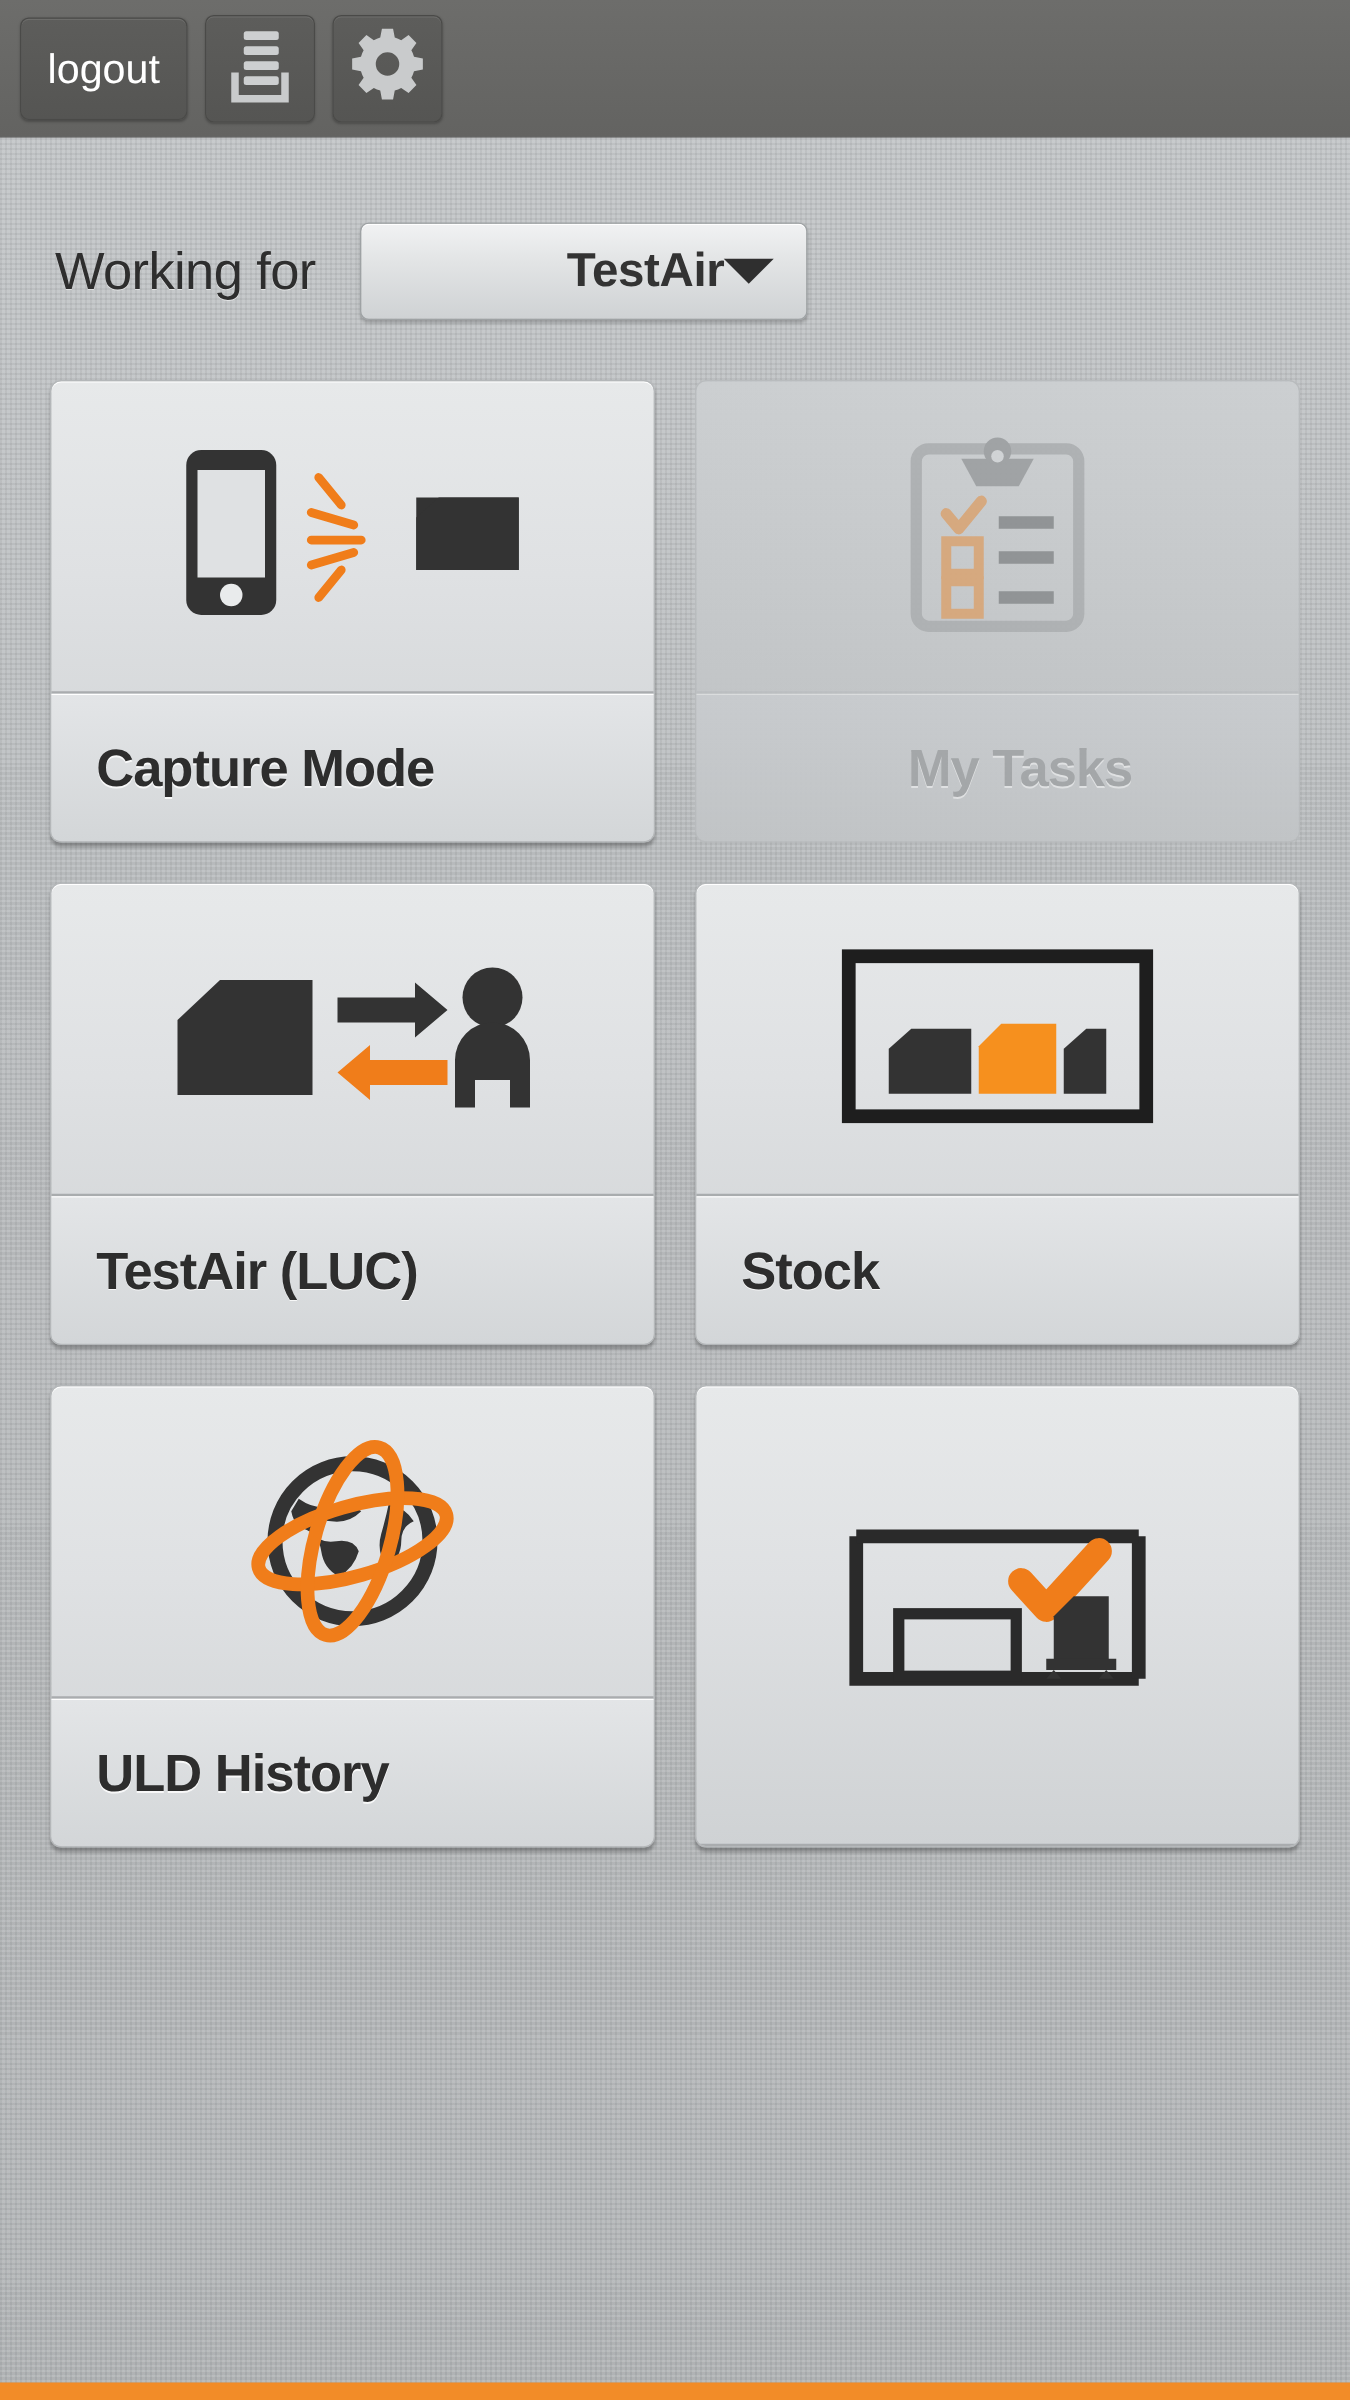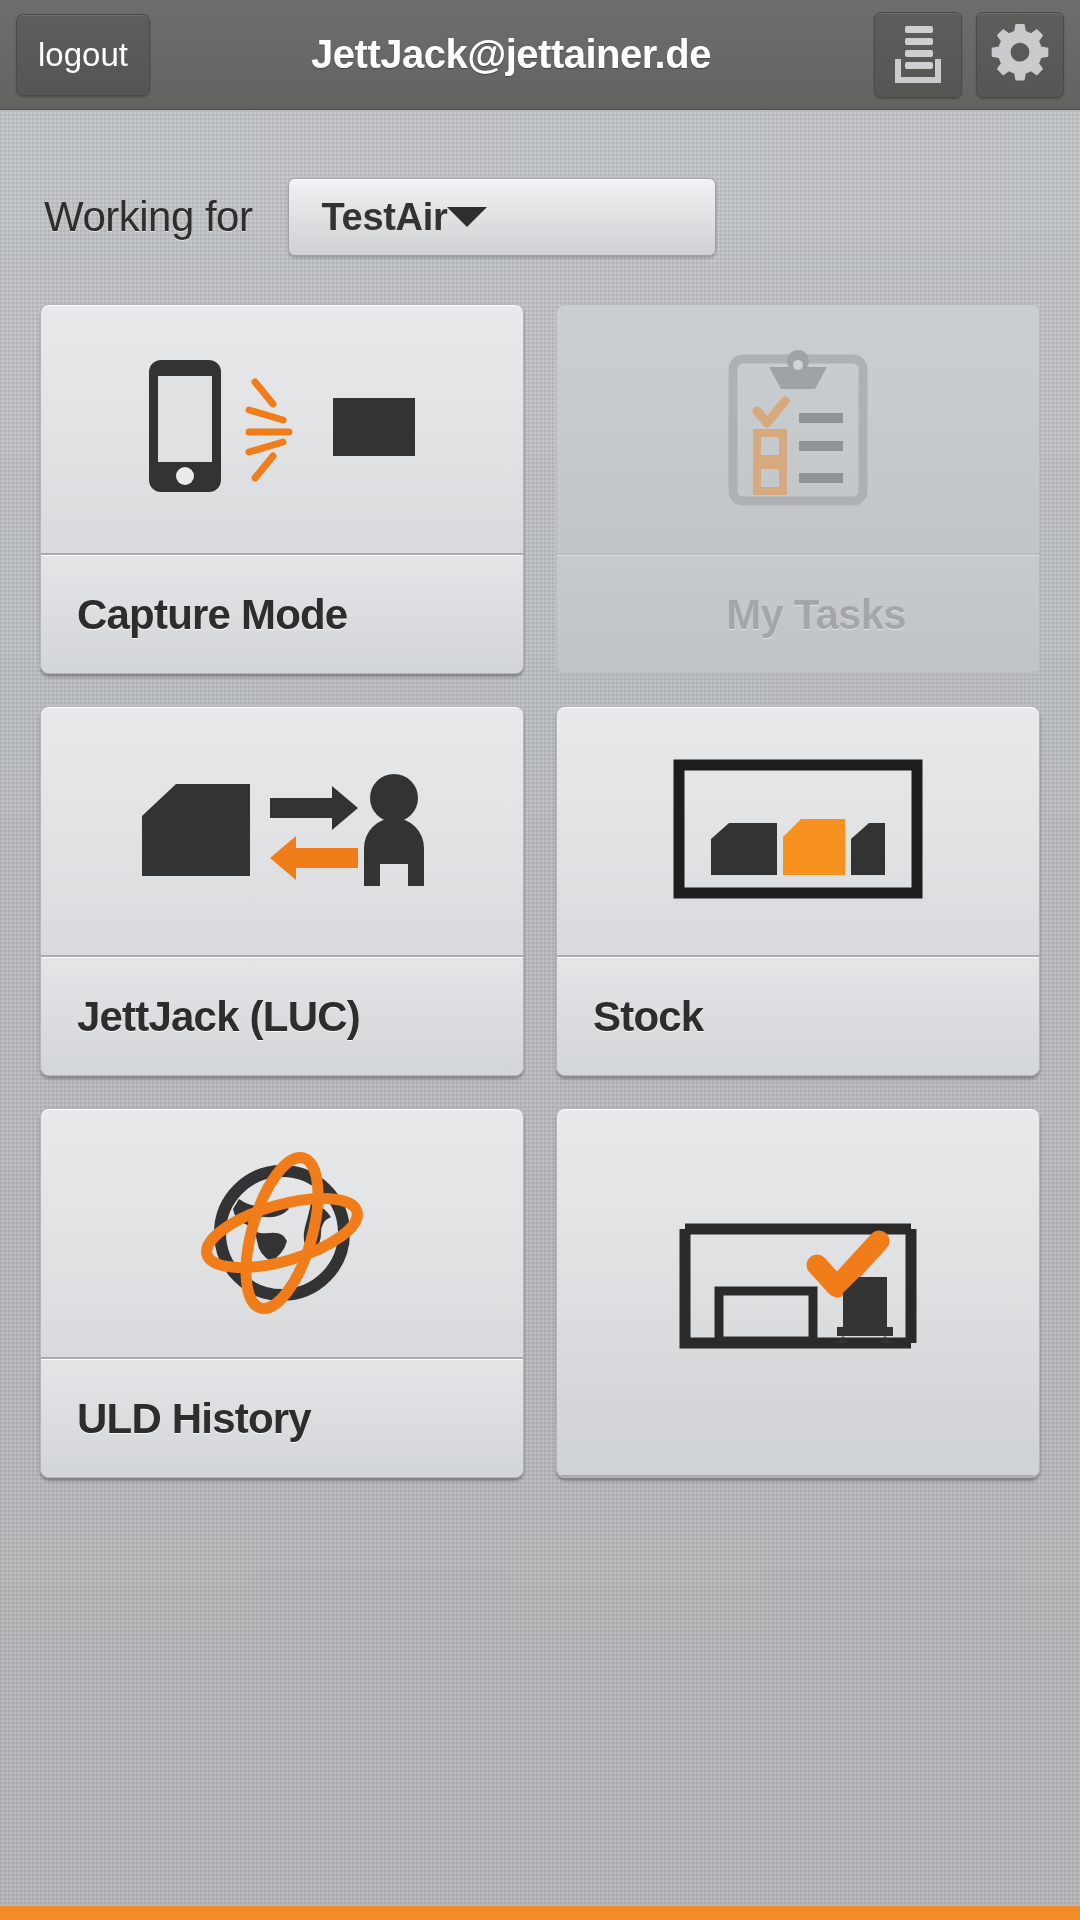--- a/index.html
+++ b/index.html
@@ -84,29 +84,29 @@
 
   .workrow-label {
     font-size: 42px;
     color: #2e2e2e;
     letter-spacing: -0.5px;
     text-shadow: 0 1px 0 rgba(255,255,255,0.55);
   }
 
   .dropdown {
     margin-left: 36px;
-    width: 428px;
+    width: 358px;
     height: 78px;
     border-radius: 7px;
     background: linear-gradient(180deg, #f1f2f3 0%, #e2e4e5 40%, #cfd2d4 100%);
     border: 1px solid #9ea2a4;
     box-shadow: inset 0 1px 0 #ffffff, 0 2px 3px rgba(0,0,0,0.22);
     display: flex;
     align-items: center;
-    justify-content: flex-start;
+    justify-content: flex-end;
     padding: 0 26px 0 32px;
   }
 
   .dropdown-value {
     font-size: 38px;
     font-weight: bold;
     color: #333333;
     letter-spacing: -0.3px;
   }
 
@@ -193,21 +193,20 @@
 </style>
 </head>
 <body>
 
 <div class="header">
 
   <div class="logout-btn">
     <span>logout</span>
   </div>
 
-  <div class="header-title">JettJack@jettainer.de</div>
 
   <div class="header-icon-btn">
     <span>
       <svg width="56" height="62" viewBox="0 0 56 62">
         <path d="M8 40 L8 58 L48 58 L48 40" fill="none" stroke="#c9cbcc" stroke-width="6" stroke-linecap="square"></path>
         <rect x="15" y="4" width="28" height="7" rx="2" fill="#cdcfd0"></rect>
         <rect x="15" y="16" width="28" height="7" rx="2" fill="#cdcfd0"></rect>
         <rect x="15" y="28" width="28" height="7" rx="2" fill="#cdcfd0"></rect>
         <rect x="15" y="40" width="28" height="7" rx="2" fill="#cdcfd0"></rect>
       </svg>
@@ -286,21 +285,21 @@
         <svg width="300" height="130" viewBox="0 0 300 130">
           <path d="M10 112 L10 52 L44 20 L118 20 L118 112 Z" fill="#333333"></path>
           <path d="M138 34 L200 34 L200 22 L226 44 L200 66 L200 54 L138 54 Z" fill="#333333"></path>
           <path d="M226 84 L164 84 L164 72 L138 94 L164 116 L164 104 L226 104 Z" fill="#f07d1a"></path>
           <circle cx="262" cy="34" r="24" fill="#333333"></circle>
           <path d="M232 122 L232 84 a30 30 0 0 1 60 0 L292 122 L276 122 L276 100 L248 100 L248 122 Z" fill="#333333"></path>
         </svg>
       </span>
     </div>
     <div class="tile-label-area">
-      <span class="tile-label">JettJack (LUC)</span>
+      <span class="tile-label">TestAir (LUC)</span>
     </div>
   </div>
 
   <div class="tile">
     <div class="tile-icon-area">
       <span>
         <svg width="250" height="140" viewBox="0 0 250 140">
           <rect x="6" y="6" width="238" height="128" fill="none" stroke="#1e1e1e" stroke-width="11"></rect>
           <path d="M38 116 L38 80 L56 64 L104 64 L104 116 Z" fill="#333333"></path>
           <path d="M110 116 L110 78 L128 60 L172 60 L172 116 Z" fill="#f6901e"></path>

